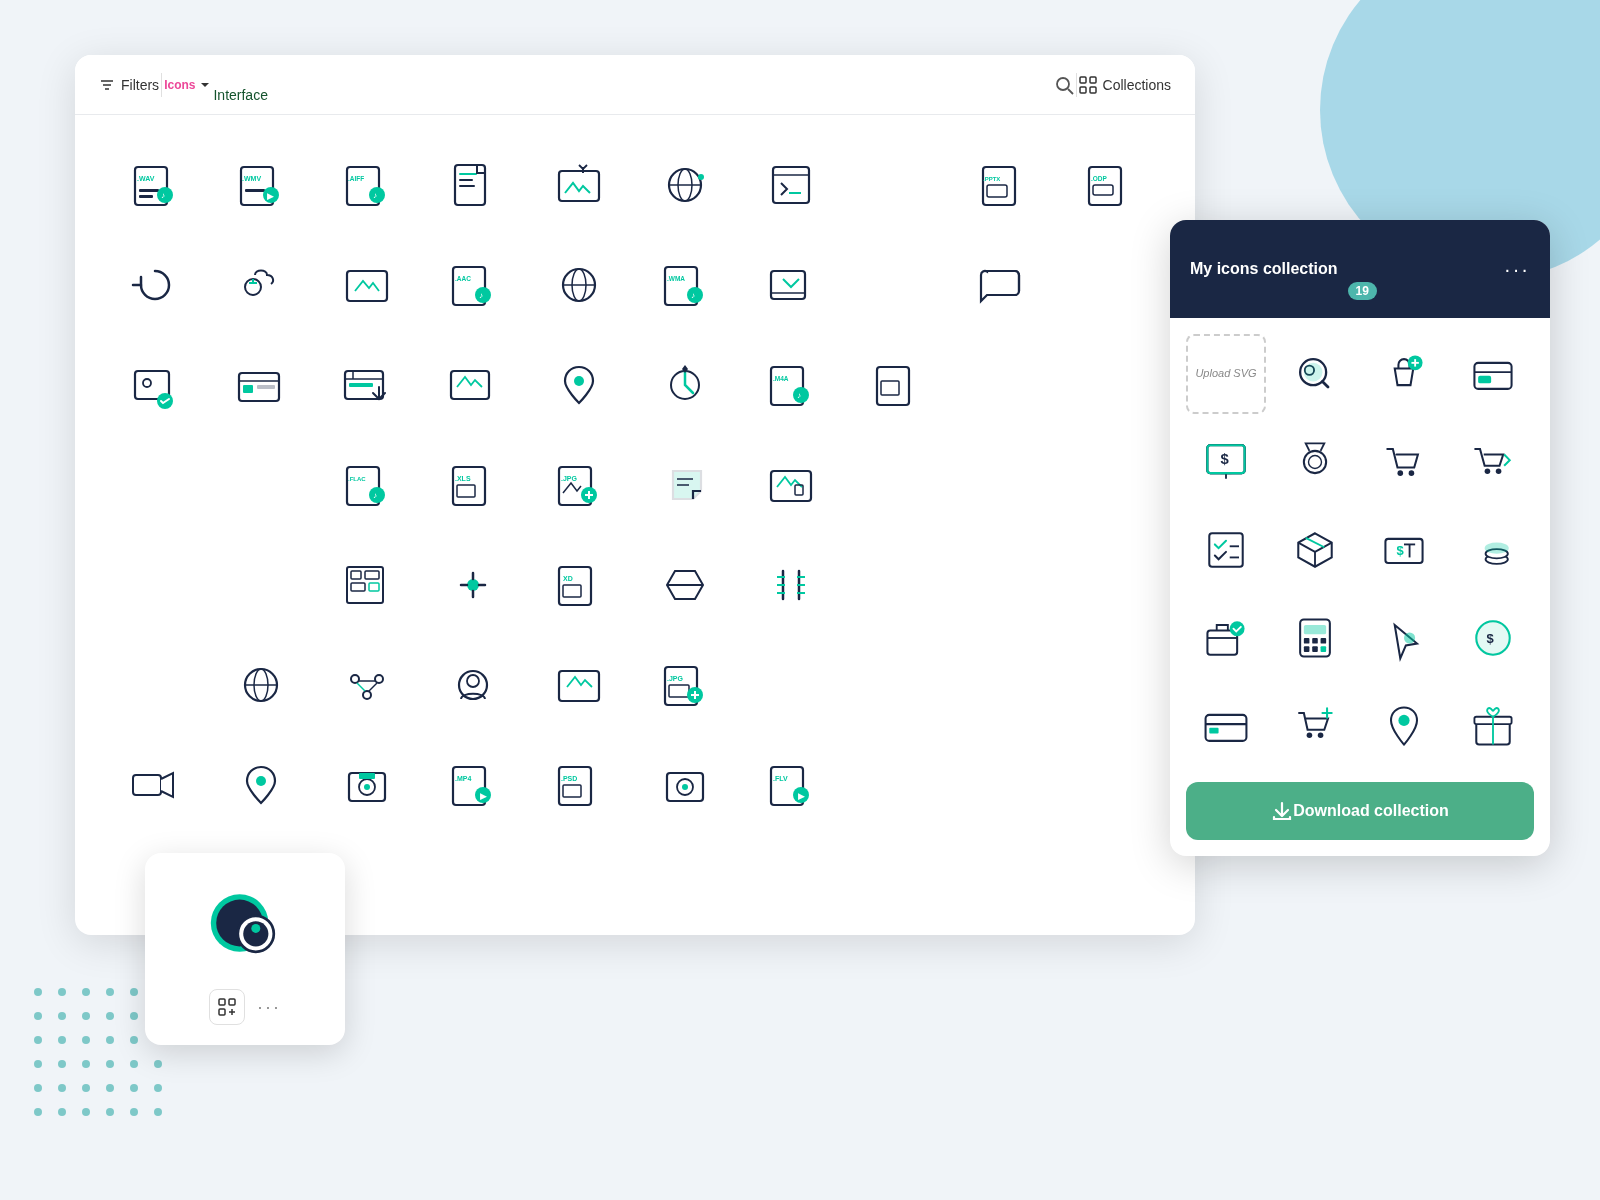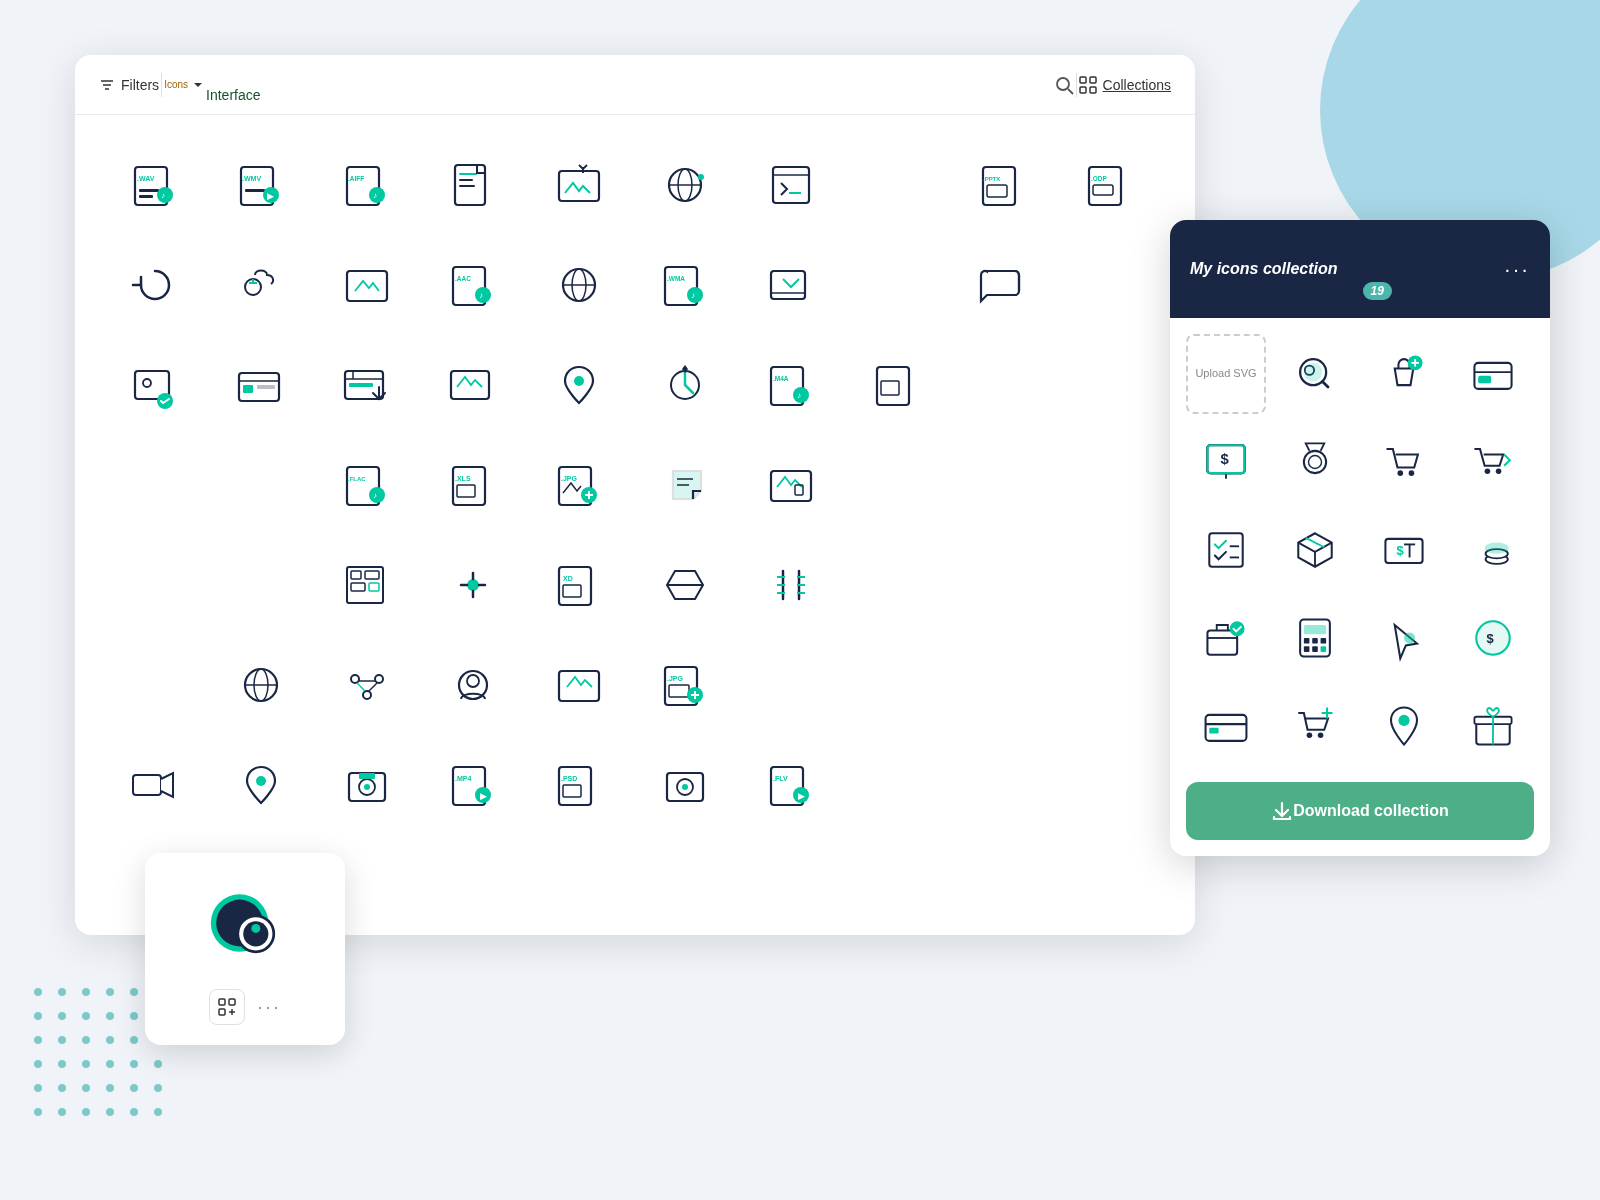--- a/index.html
+++ b/index.html
@@ -83,24 +83,24 @@
     .toolbar-divider {
       width: 1px;
       height: 24px;
       background: #e0e0e0;
     }
 
     .toolbar-dropdown {
       display: flex;
       align-items: center;
       gap: 4px;
-      font-size: 10px;
-      color: #a16207;
+      font-size: 12px;
+      color: #ec4899;
       cursor: pointer;
-      font-weight: 400;
+      font-weight: 700;
     }
 
     .toolbar-breadcrumb {
       font-size: 14px;
       color: #14532d;
       margin-top: 21px;
     }
 
     .toolbar-search {
       margin-left: auto;
@@ -111,21 +111,20 @@
     }
 
     .toolbar-collections {
       display: flex;
       align-items: center;
       gap: 6px;
       font-size: 14px;
       color: #333;
       font-weight: 500;
       cursor: pointer;
-      text-decoration: underline;
     }
 
     
     .icon-grid {
       display: grid;
       grid-template-columns: repeat(10, 1fr);
       gap: 0;
       padding: 20px 30px;
       overflow: hidden;
     }
@@ -227,22 +226,21 @@
       align-items: center;
       justify-content: space-between;
     }
 
     .collection-title {
       color: #fff;
       font-size: 16px;
       font-weight: 600;
       display: flex;
       align-items: center;
-      gap: 25px;
-      font-style: italic;
+      gap: 10px;
     }
 
     .collection-count {
       background: #4db6ac;
       color: #fff;
       font-size: 12px;
       font-weight: 700;
       padding: 2px 8px;
       border-radius: 12px;
       margin-top: 44px;
@@ -284,20 +282,21 @@
       border-radius: 8px;
       display: flex;
       align-items: center;
       justify-content: center;
       flex-direction: column;
       font-size: 11px;
       color: #888;
       cursor: pointer;
       text-align: center;
       line-height: 1.4;
+      font-style: italic;
     }
 
     .download-btn {
       margin: 0 16px 16px;
       background: #4caf88;
       color: #fff;
       border: none;
       border-radius: 12px;
       padding: 18px;
       font-size: 16px;

